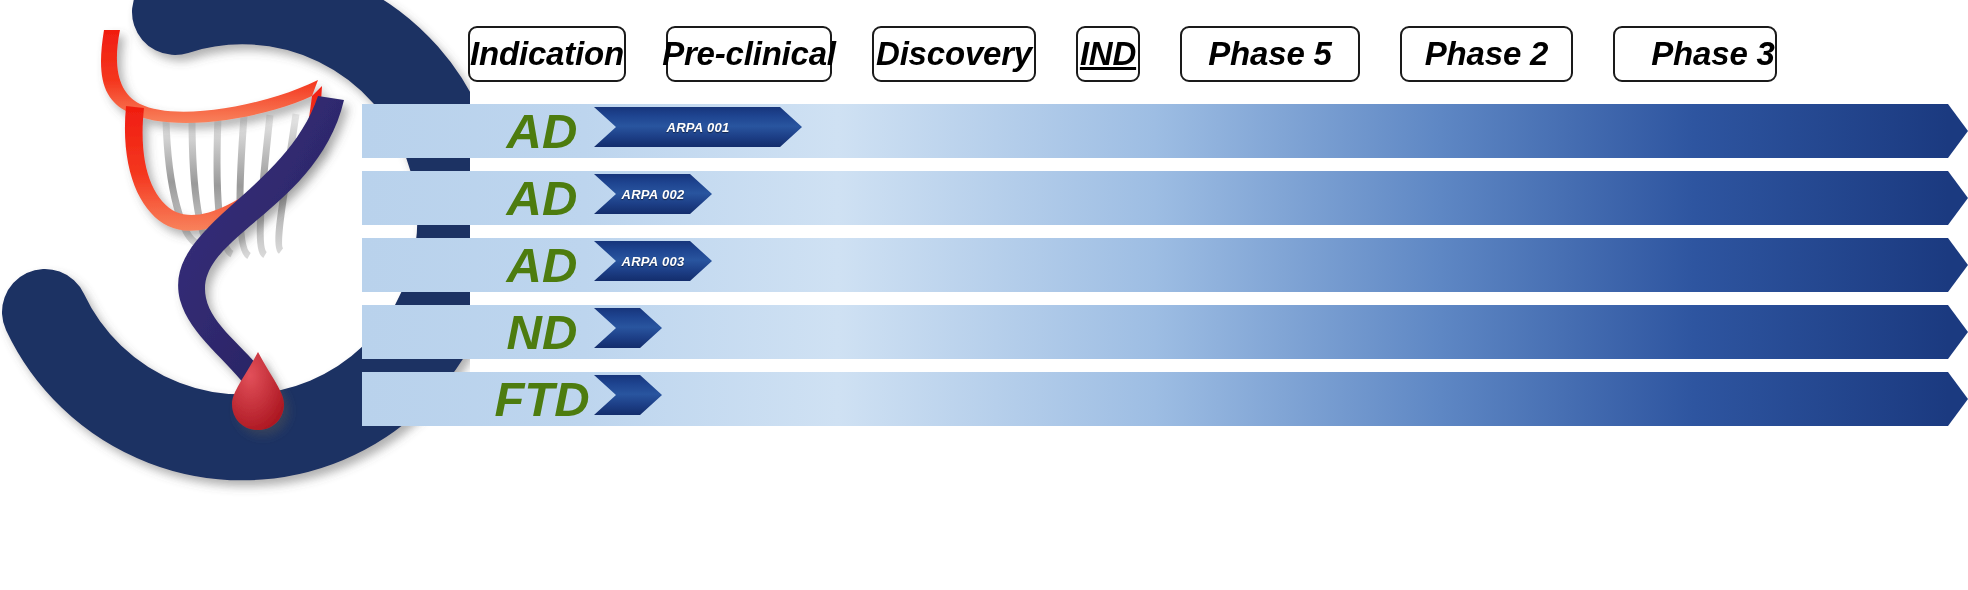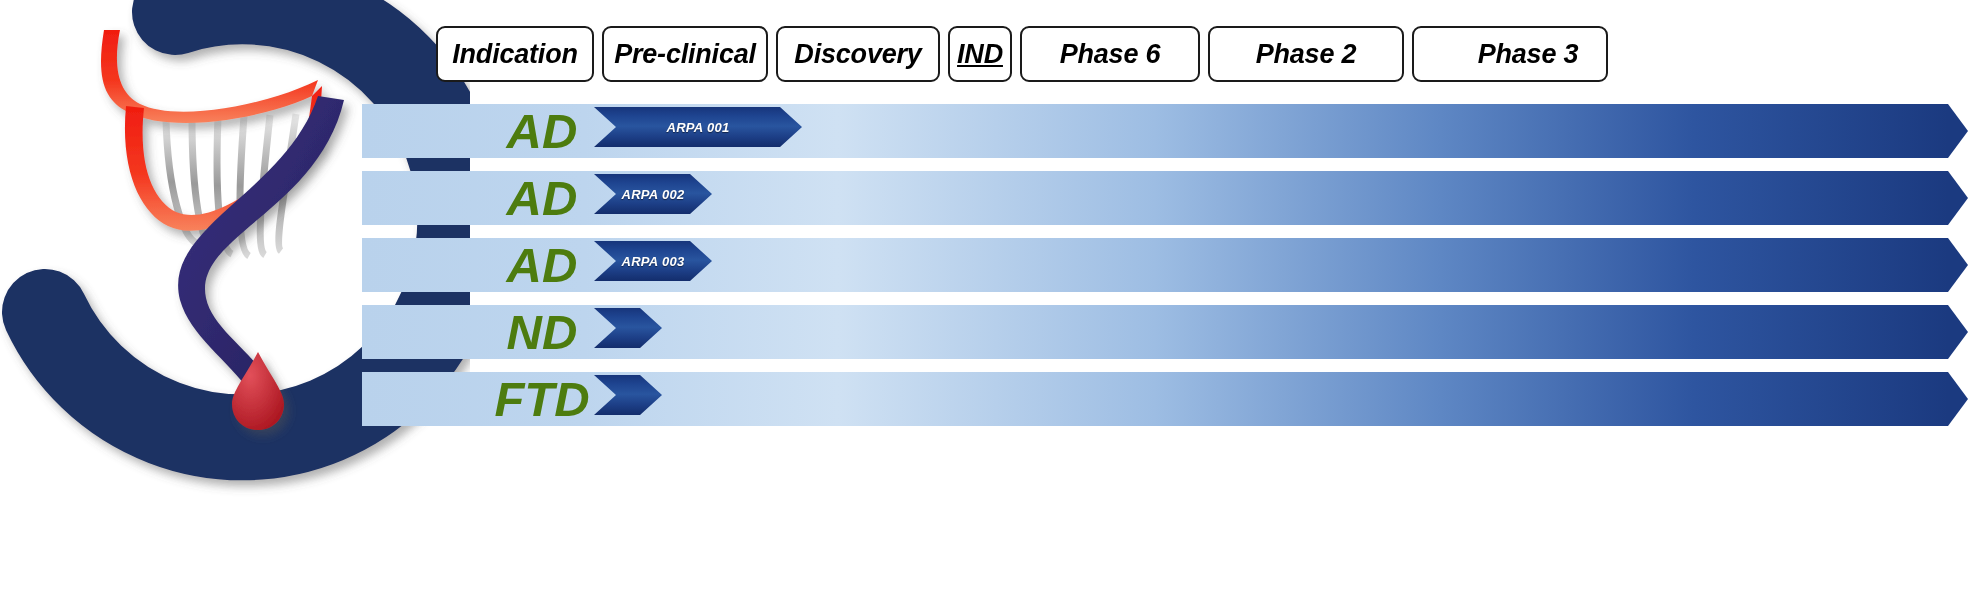--- a/index.html
+++ b/index.html
@@ -20,24 +20,25 @@
     position: absolute; left: 436px; top: 26px;
     height: 56px;
     display: flex; align-items: stretch;
   }
   .phase-box {
     border: 2px solid #1a1a1a;
     border-radius: 9px;
     background: #ffffff;
     display: flex; align-items: center; justify-content: center;
     font-weight: bold; font-style: italic;
-    font-size: 27px; color: #000;
+    font-size: 33px; color: #000;
     margin-right: 8px;
     letter-spacing: -0.2px;
     white-space: nowrap;
+    margin-left: 32px;
   }
 
   
   #rows { position: absolute; left: 362px; top: 104px; width: 1606px; }
   .prow { position: relative; height: 54px; margin-bottom: 13px; }
 
   .band {
     position: absolute; left: 0; top: 0;
     width: 1586px; height: 54px;
     background: linear-gradient(to right,
@@ -158,23 +159,23 @@
                  C 232 392, 244 378, 258 352 Z" fill="url(#dropGrad)"></path>
       </g>
     </svg>
   </div>
 
   <div id="header-row">
       <div class="phase-box" style="width: 158px;">Indication</div>
       <div class="phase-box" style="width: 166px;">Pre-clinical</div>
       <div class="phase-box" style="width: 164px;">Discovery</div>
       <div class="phase-box" style="width: 64px; text-decoration: underline;">IND</div>
-      <div class="phase-box" style="width: 180px;">Phase 6</div>
-      <div class="phase-box" style="width: 196px;">Phase 2</div>
-      <div class="phase-box" style="width: 196px; padding-left: 36px;">Phase 3</div>
+      <div class="phase-box" style="width: 180px;">Phase 5</div>
+      <div class="phase-box" style="width: 173px;">Phase 2</div>
+      <div class="phase-box" style="width: 164px; padding-left: 36px;">Phase 3</div>
     </div>
 
   <div id="rows">
       <div class="prow">
         <div class="band"></div>
         <div class="indication">AD</div>
         <div class="chev" style="left: 232px; width: 208px;">ARPA 001</div>
       </div>
       <div class="prow">
         <div class="band"></div>

